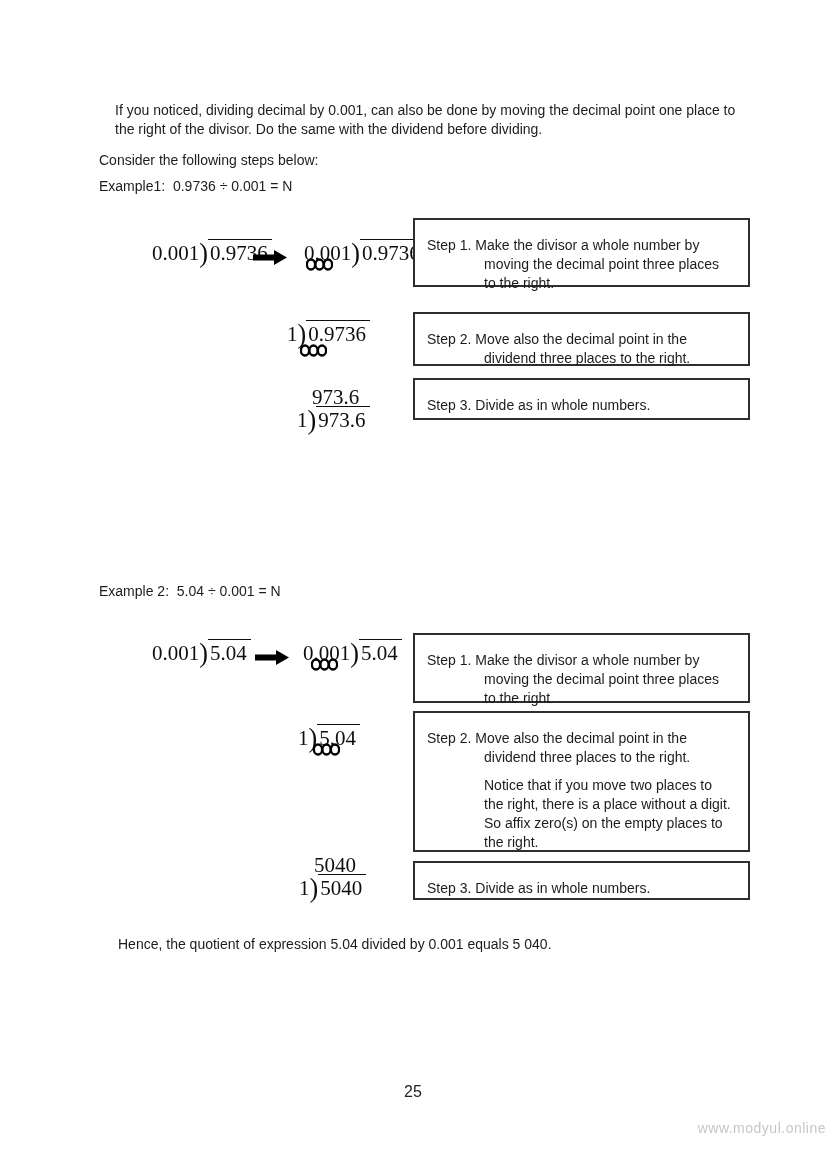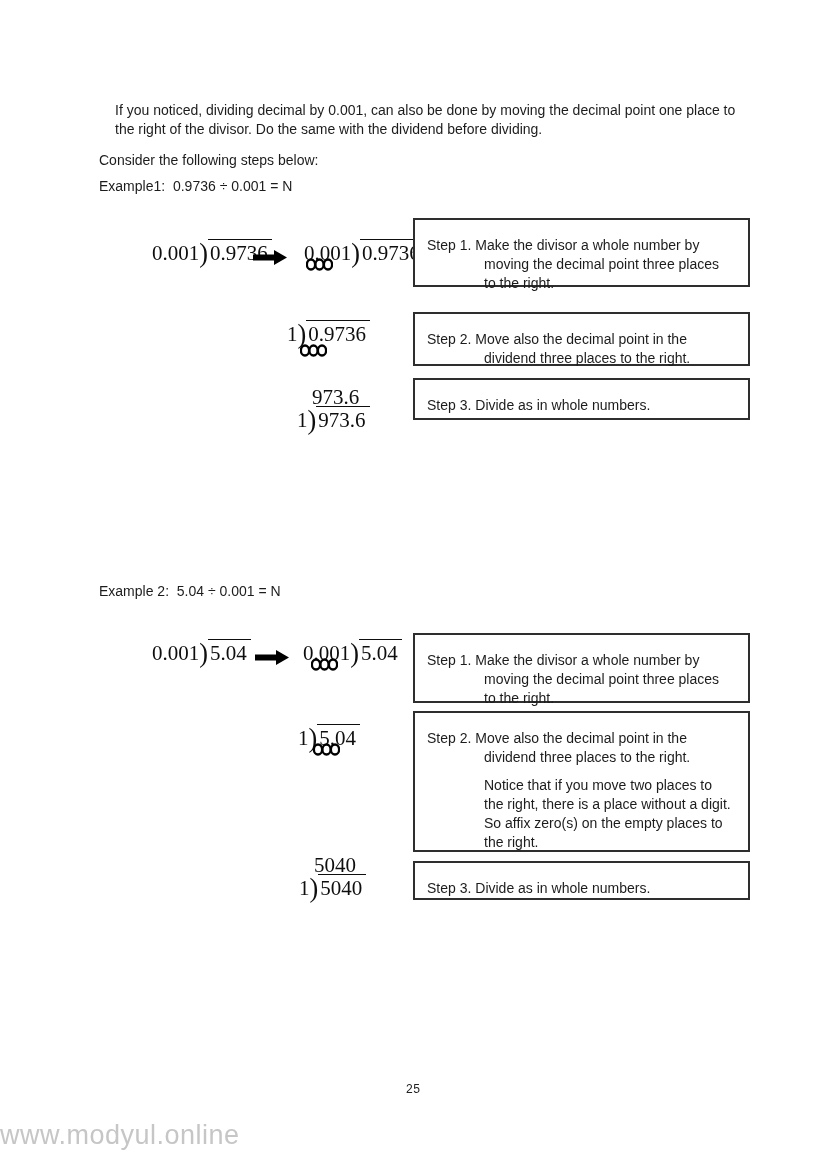--- a/index.html
+++ b/index.html
@@ -35,26 +35,26 @@
   .ldstack { line-height:23px; }
   .ldstack .q { margin-left:15px; }
 
   .loops { position:absolute; }
   .arrow { position:absolute; }
 
   .hence { font-size:14px; }
 
   .pagenum {
     position:absolute; left:0; width:100%; text-align:center;
-    font-family:Liberation Mono, monospace;
-    font-size:12px; color:#222;
+    font-family:Liberation Sans, sans-serif;
+    font-size:16px; color:#222;
   }
   .watermark {
-    position:absolute; left:0; width:100%; text-align:left;
-    font-size:27px; letter-spacing:0.5px; color:#c6c6c6;
+    position:absolute; left:0; width:100%; text-align:right;
+    font-size:14px; letter-spacing:0.5px; color:#c6c6c6;
   }
 </style>
 </head>
 <body>
 
 <div class="page">
 
   <div class="abs para" style="left:99px; top:101px; width:628px;margin-left:16px;">If you noticed, dividing decimal by 0.001, can also be done by moving the decimal point one place to the right of the divisor. Do the same with the dividend before dividing.</div>
 
   <div class="abs para" style="left:99px; top:151px;">Consider the following steps below:</div>
@@ -144,17 +144,18 @@
 
   <div class="ld ldstack" style="left:299px; top:854px;">
     <div class="q">5040</div>
     <div><span>1</span><span class="paren">)</span><span class="vinc">5040</span></div>
   </div>
 
   <div class="stepbox" style="left:413px; top:861px; width:337px; height:39px;">
     <div class="stephang"><span>Step 3.</span> <span>Divide as in whole numbers.</span></div>
   </div>
 
+  <div class="abs hence" style="left:118px; top:936px;">Hence, the quotient of expression 5.04 divided by 0.001 equals 5 040.</div>
 
   <div class="pagenum" style="top:1083px;">25</div>
   <div class="watermark" style="top:1120px;">www.modyul.online</div>
 
 </div>
 
 </body></html>

